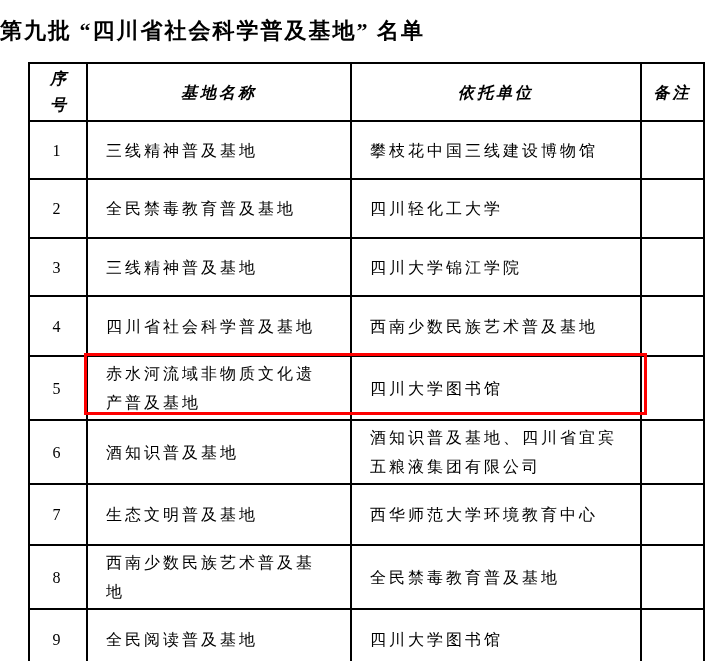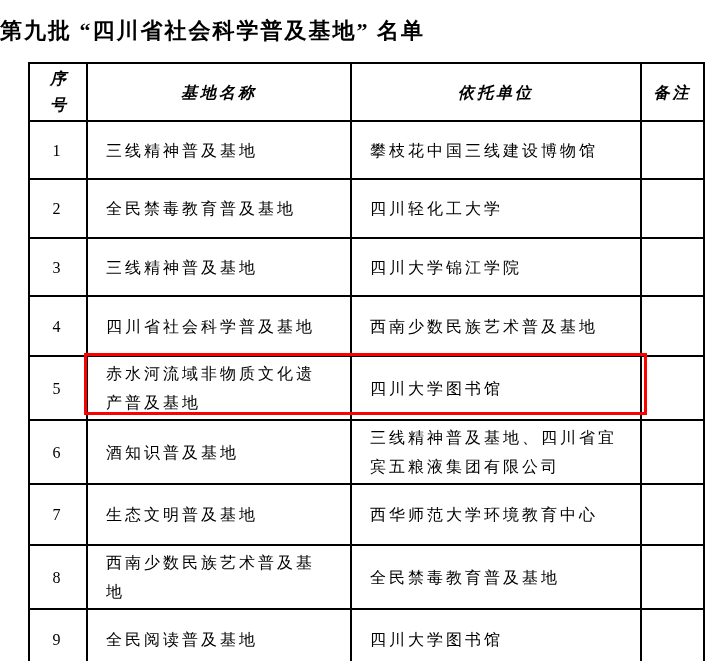--- a/index.html
+++ b/index.html
@@ -138,21 +138,21 @@
         </tr>
         <tr>
           <td class="cell-index">5</td>
           <td class="cell-base-name">赤水河流域非物质文化遗产普及基地</td>
           <td class="cell-unit">四川大学图书馆</td>
           <td class="cell-remarks"></td>
         </tr>
         <tr>
           <td class="cell-index">6</td>
           <td class="cell-base-name">酒知识普及基地</td>
-          <td class="cell-unit">三线精神普及基地、四川省宜宾五粮液集团有限公司</td>
+          <td class="cell-unit">酒知识普及基地、四川省宜宾五粮液集团有限公司</td>
           <td class="cell-remarks"></td>
         </tr>
         <tr>
           <td class="cell-index">7</td>
           <td class="cell-base-name">生态文明普及基地</td>
           <td class="cell-unit">西华师范大学环境教育中心</td>
           <td class="cell-remarks"></td>
         </tr>
         <tr>
           <td class="cell-index">8</td>

